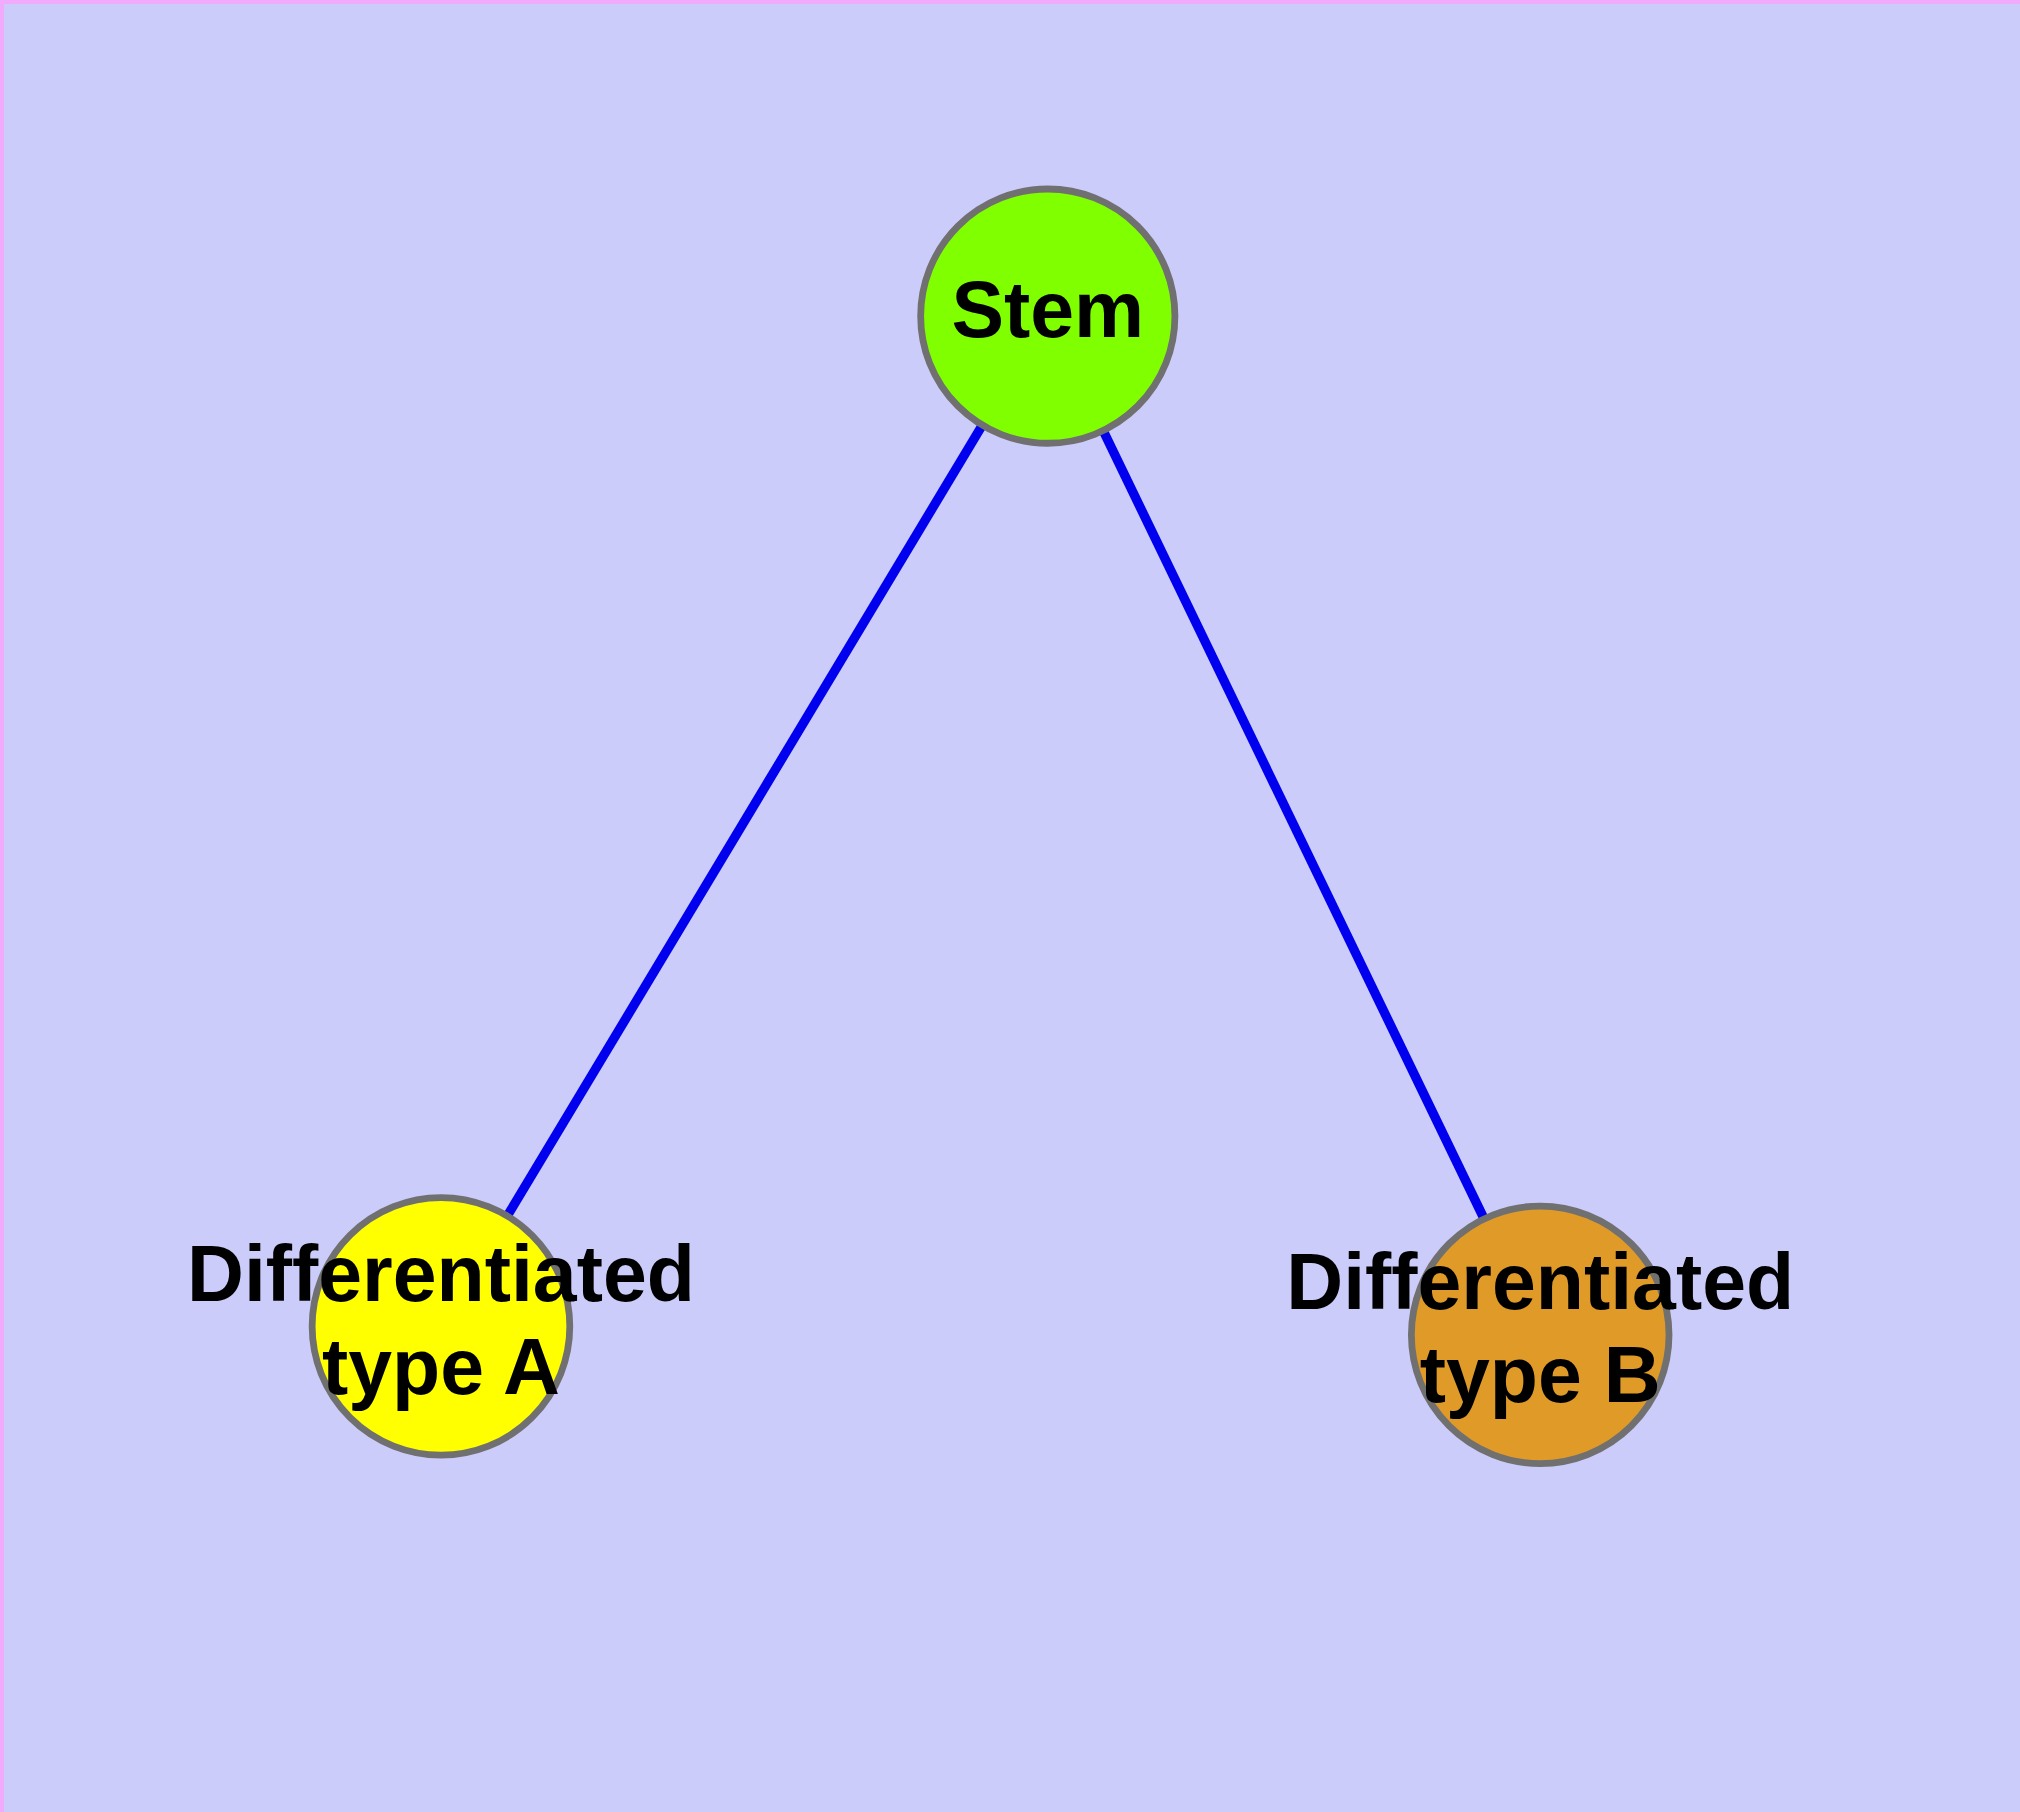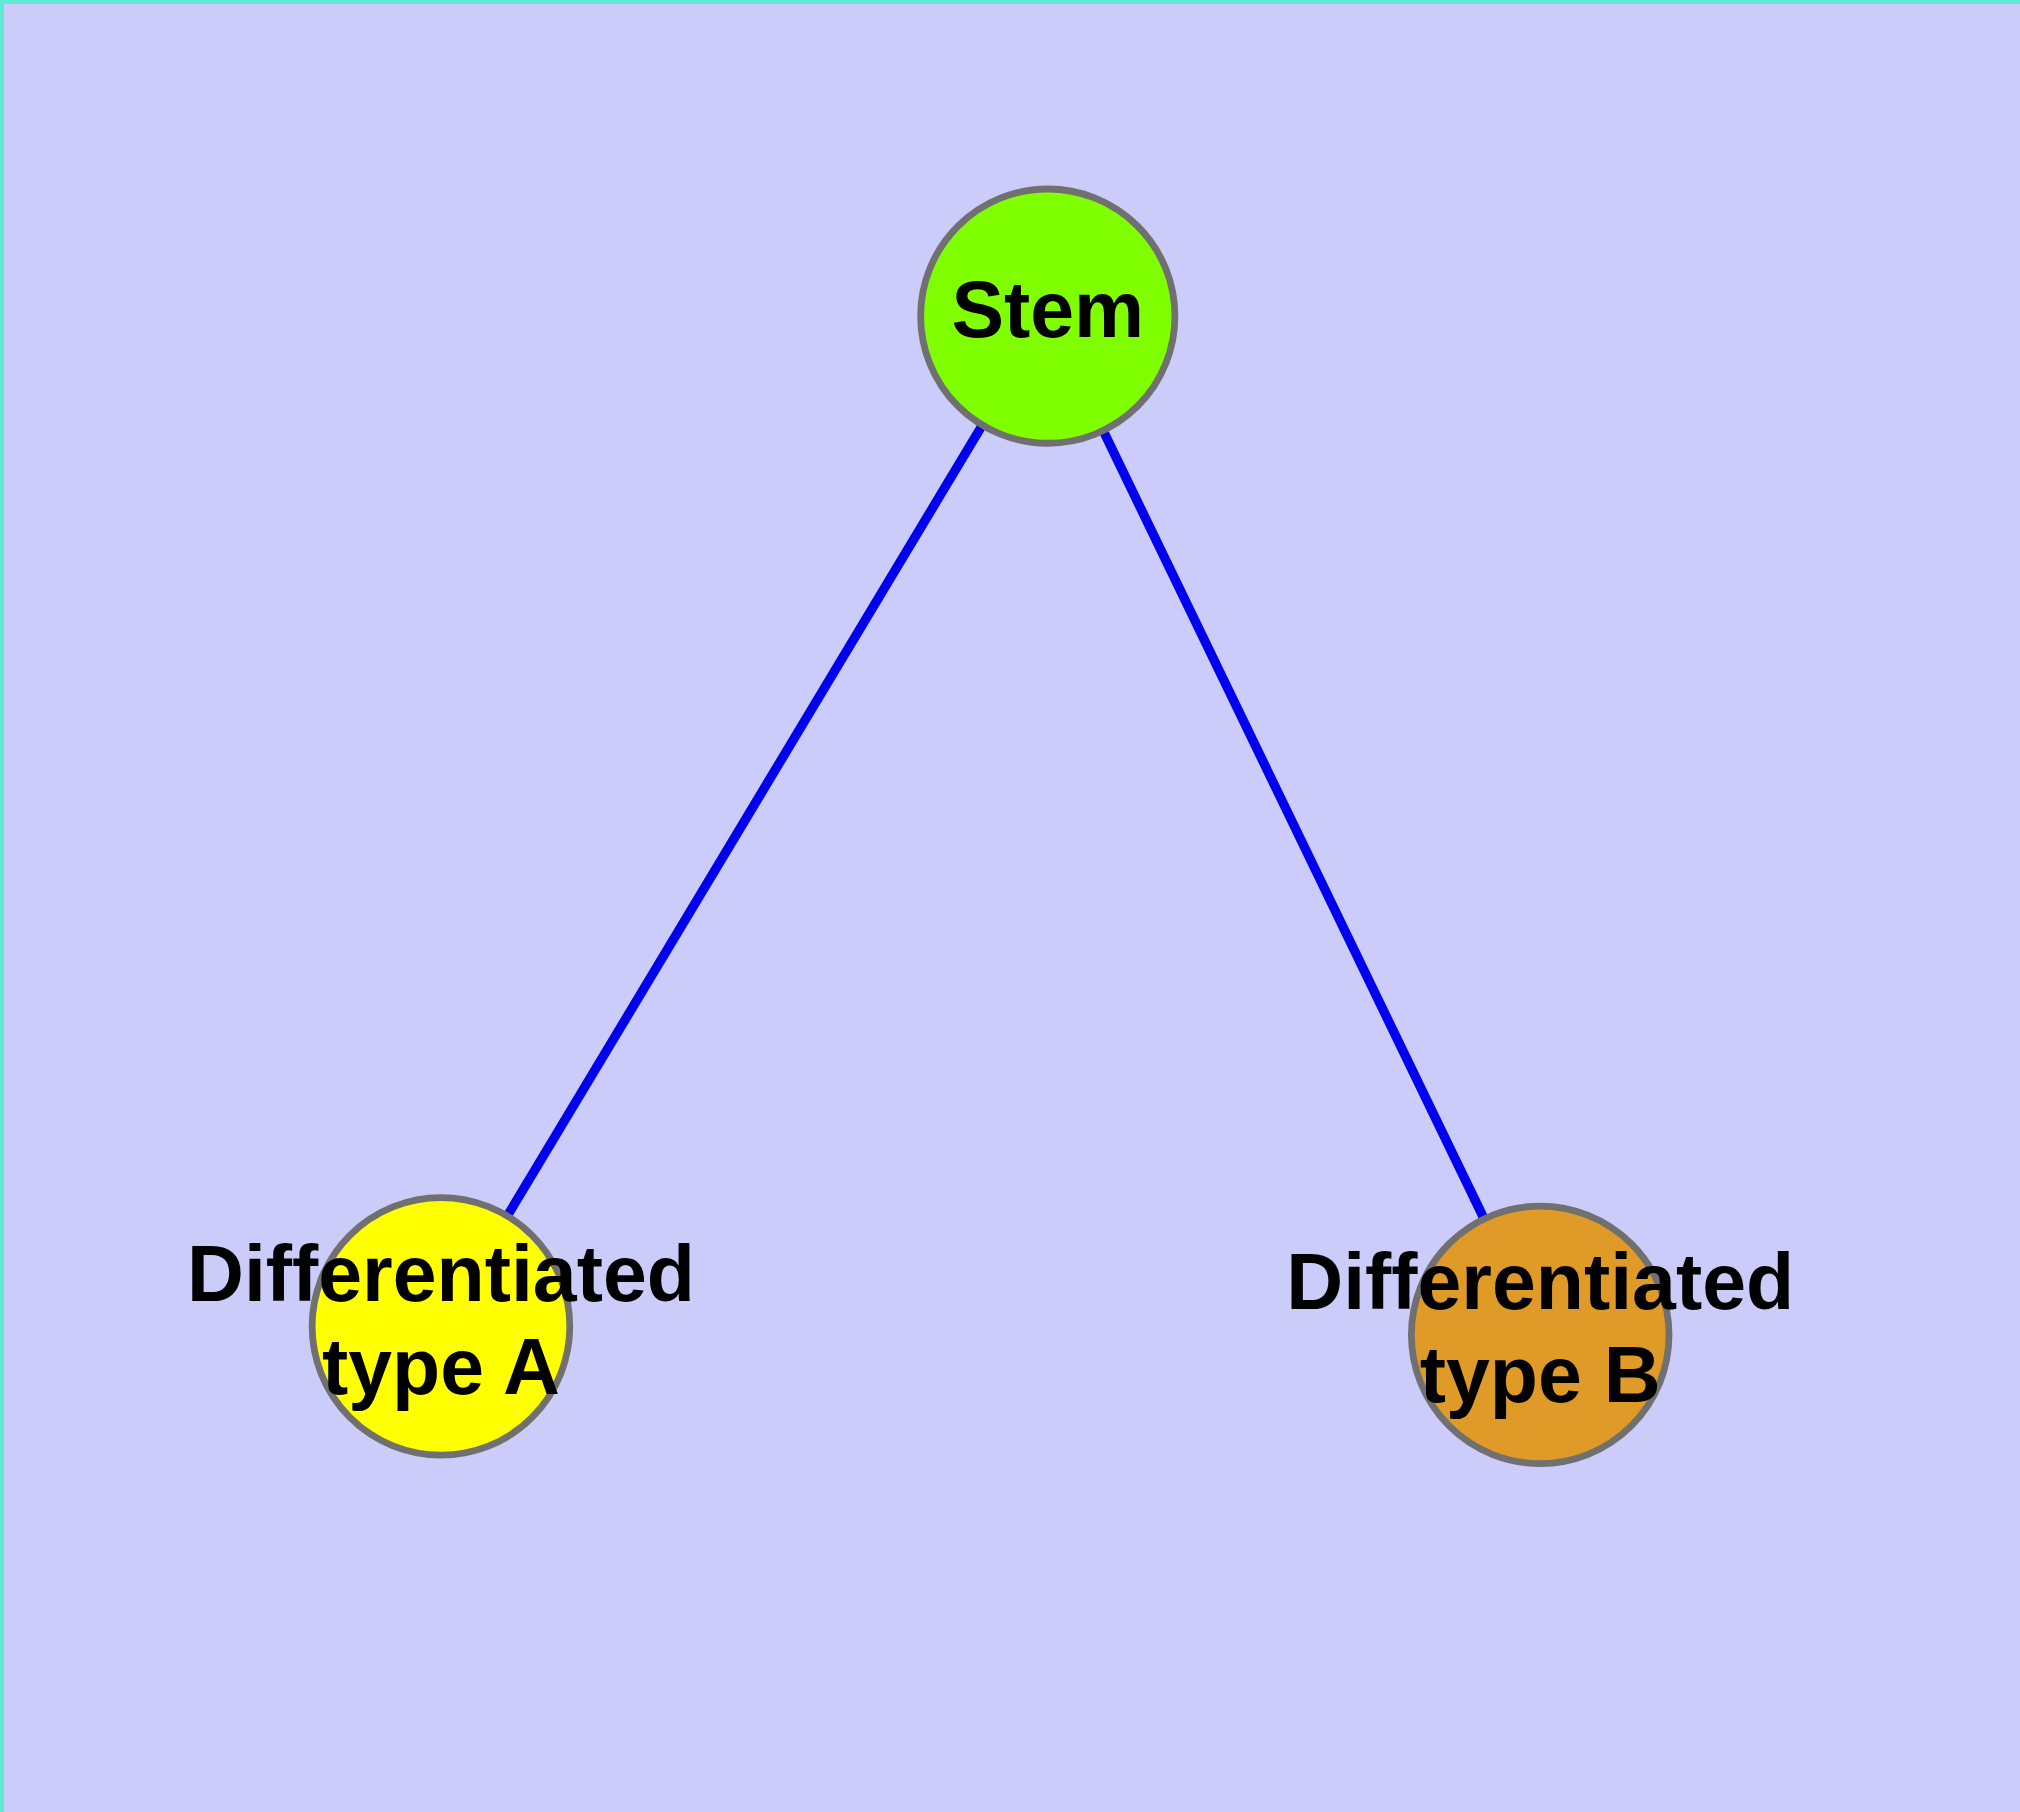--- a/index.html
+++ b/index.html
@@ -4,21 +4,21 @@
 <style>
   html, body {
     margin: 0;
     padding: 0;
     background: #ffffff;
   }
   #canvas {
     position: relative;
     width: 2021px;
     height: 1812px;
-    background: #5eead4;
+    background: #f0abfc;
     overflow: hidden;
     font-family: "Liberation Sans", sans-serif;
   }
   #plot-area {
     position: absolute;
     left: 4.2px;
     top: 4.2px;
     width: 2016px;
     height: 1808px;
     background: #ccccfa;

